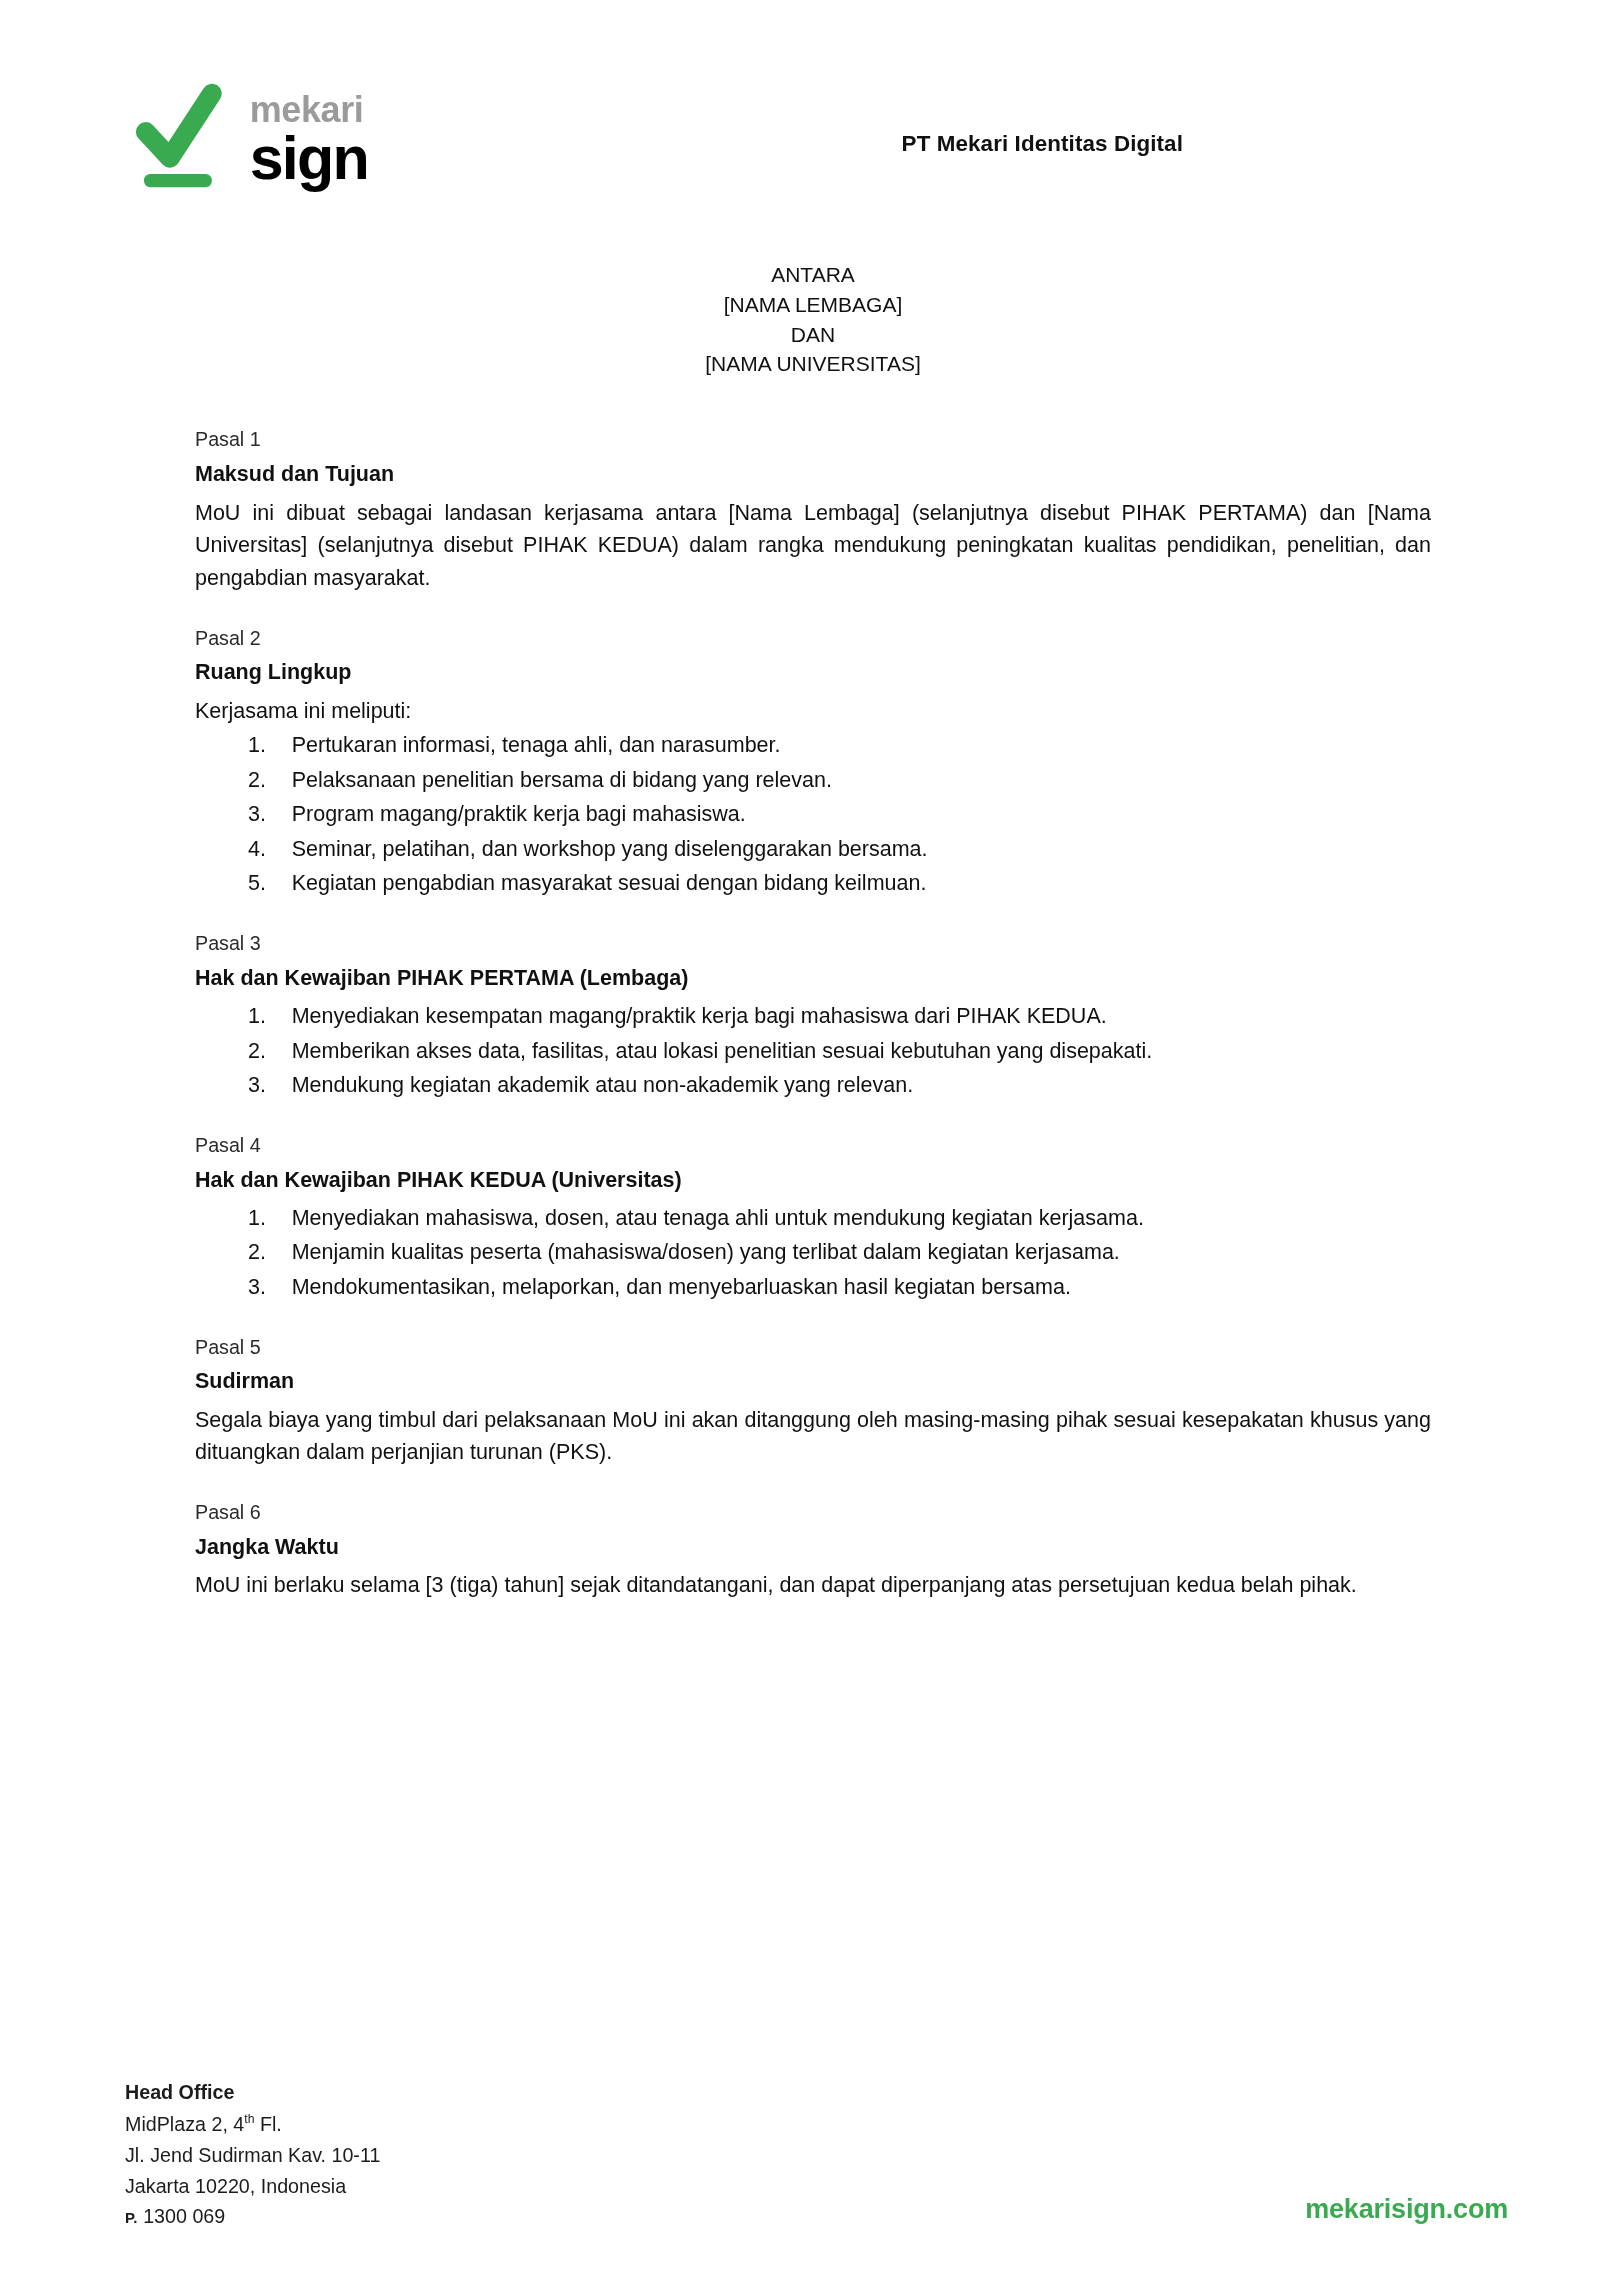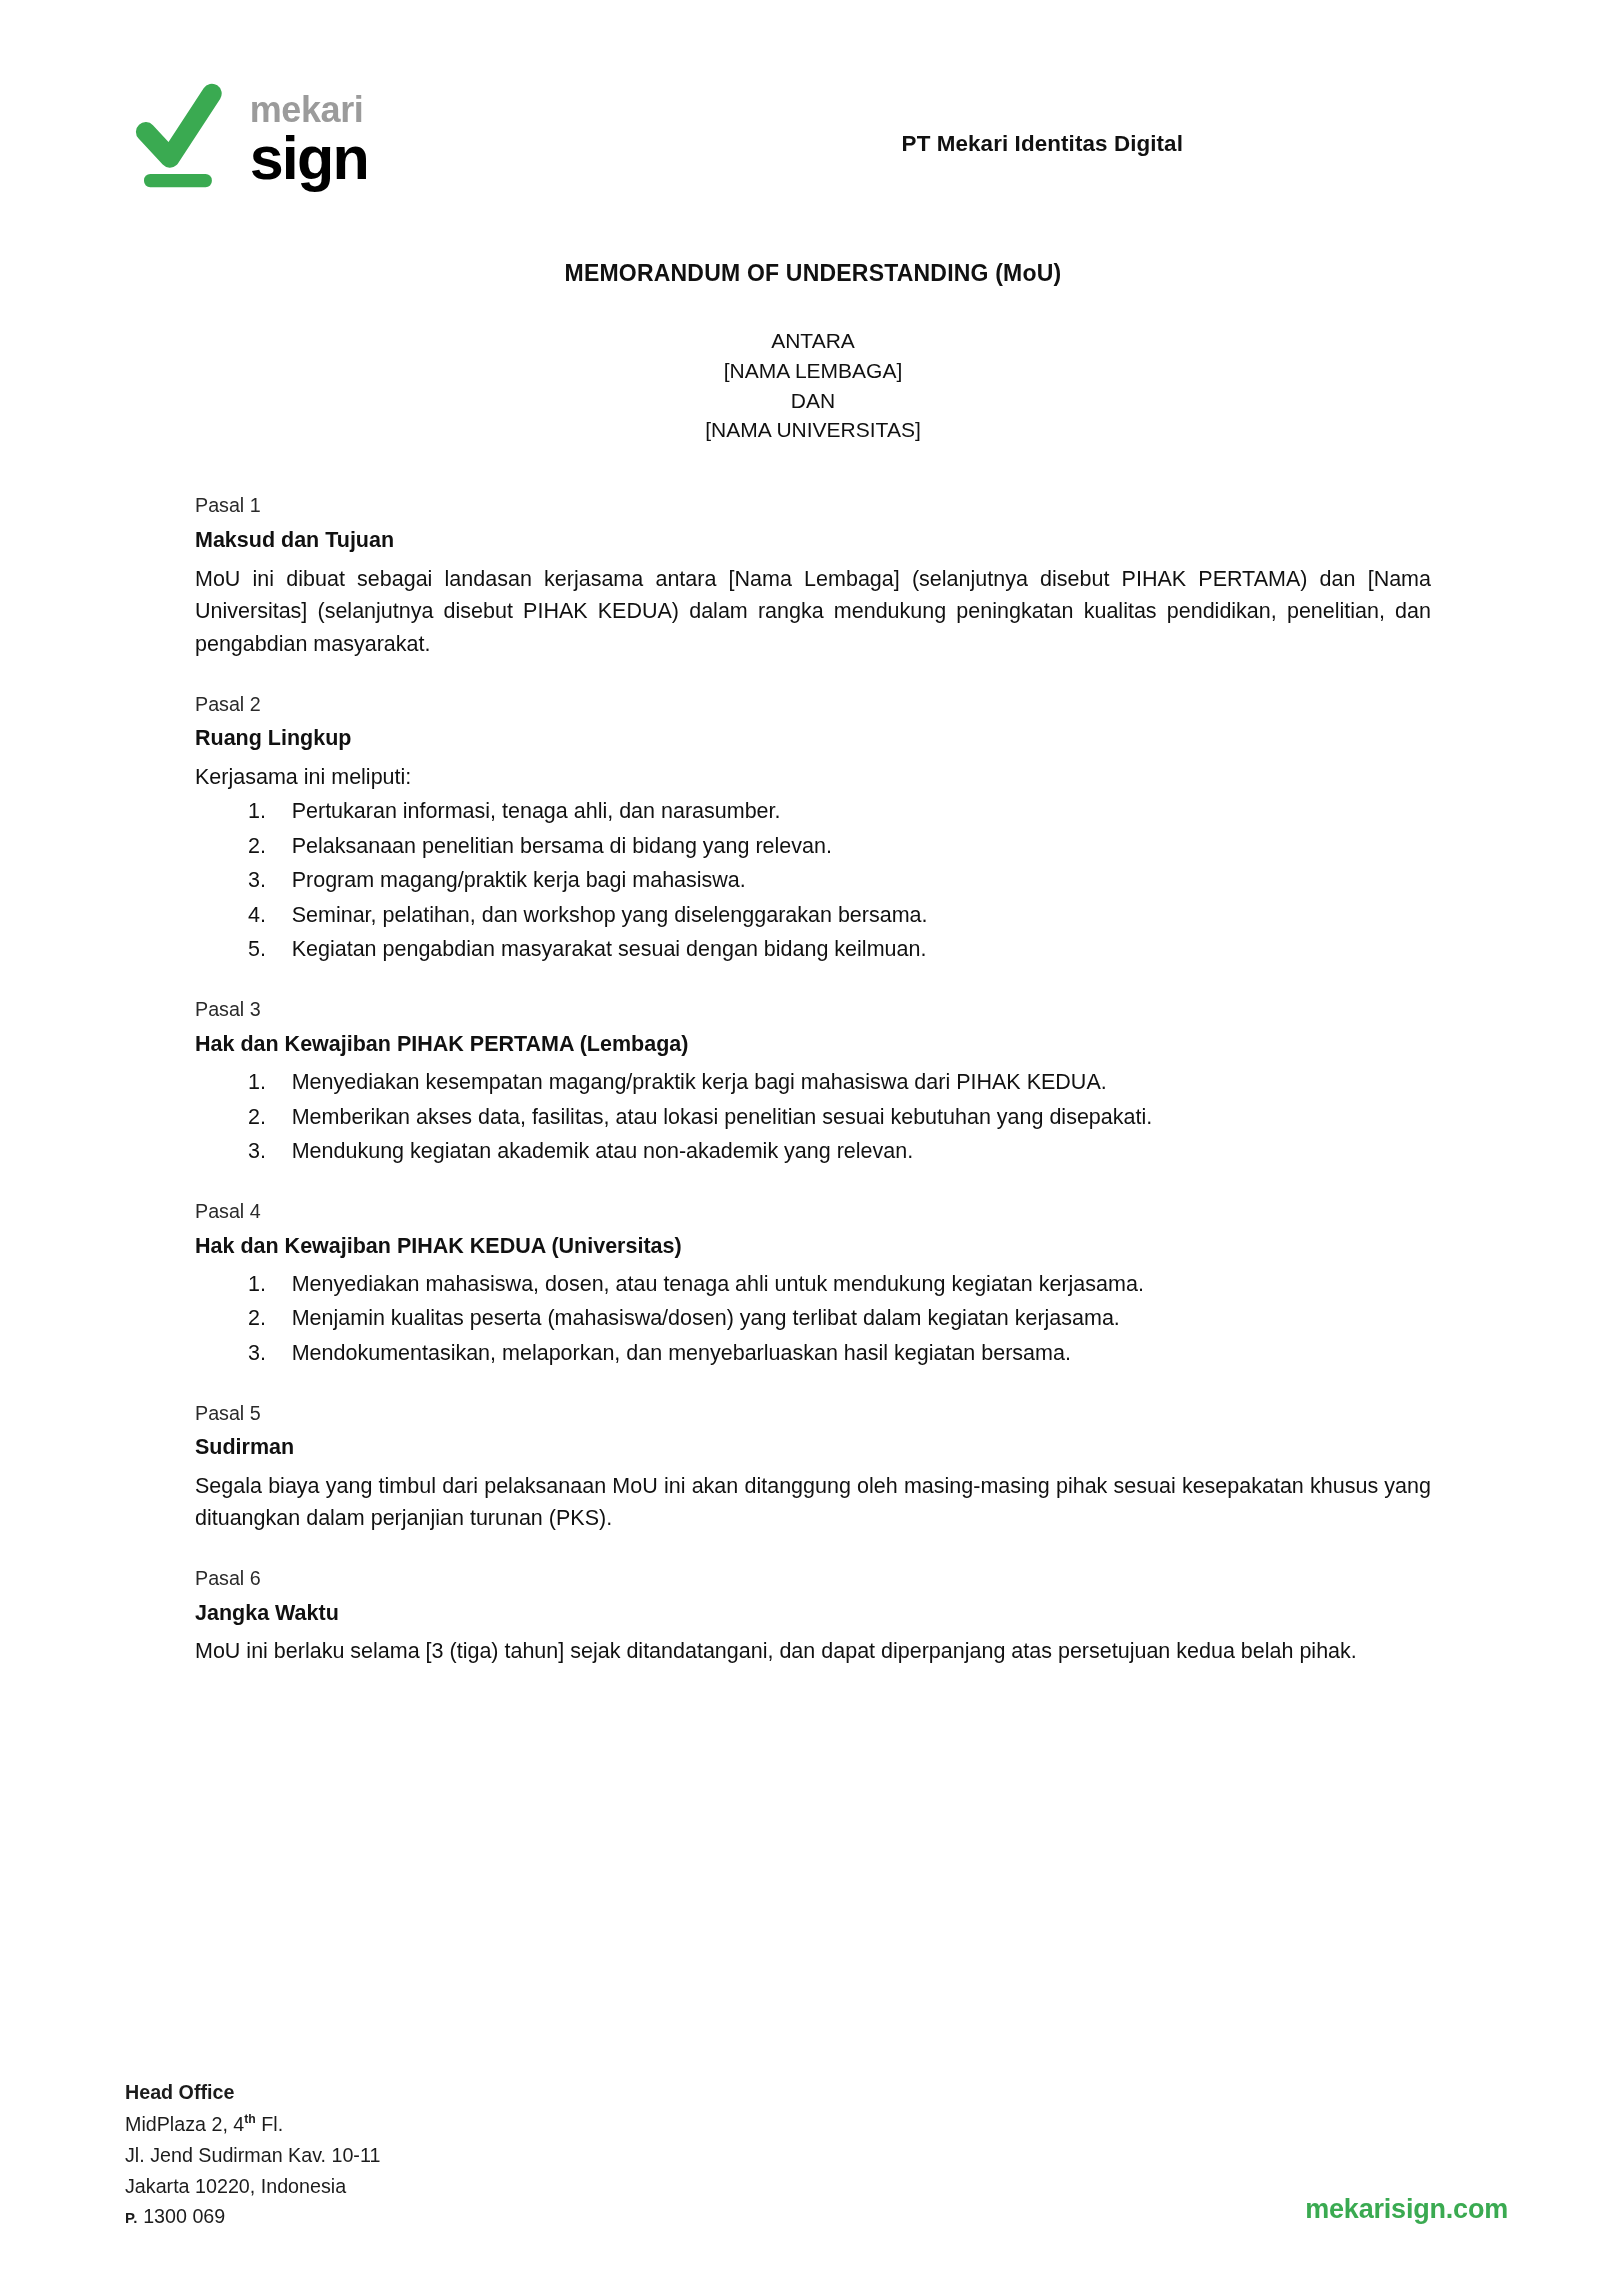--- a/index.html
+++ b/index.html
@@ -161,21 +161,21 @@
   .footer-address .ho {
     font-weight: 700;
     font-size: 19.7px;
     margin-bottom: 1.8px;
   }
   .footer-address .ph-label {
     font-weight: 700;
     font-size: 15px;
     letter-spacing: 0.2px;
   }
-  .sup { font-size: 0.62em; vertical-align: super; font-weight: 700; }
+  .sup { font-size: 0.62em; vertical-align: super; font-weight: 400; }
   .footer-site {
     position: absolute;
     right: 115px;
     bottom: 32px;
     font-size: 27px;
     font-weight: 700;
     color: #3aaa51;
     letter-spacing: -0.2px;
   }
 </style>
@@ -197,21 +197,20 @@
         <div class="logo-mekari">mekari</div>
         <div class="logo-sign">sign</div>
       </div>
     </div>
 
     <div class="company-name">PT Mekari Identitas Digital</div>
   </div>
 
   <div class="content">
 
-    <div class="doc-title">MEMORANDUM OF UNDERSTANDING (MoU)</div>
 
     <div class="party-block">
       <div>ANTARA</div>
       <div>[NAMA LEMBAGA]</div>
       <div>DAN</div>
       <div>[NAMA UNIVERSITAS]</div>
     </div>
 
     <div class="section">
       <div class="pasal-label">Pasal 1</div>

